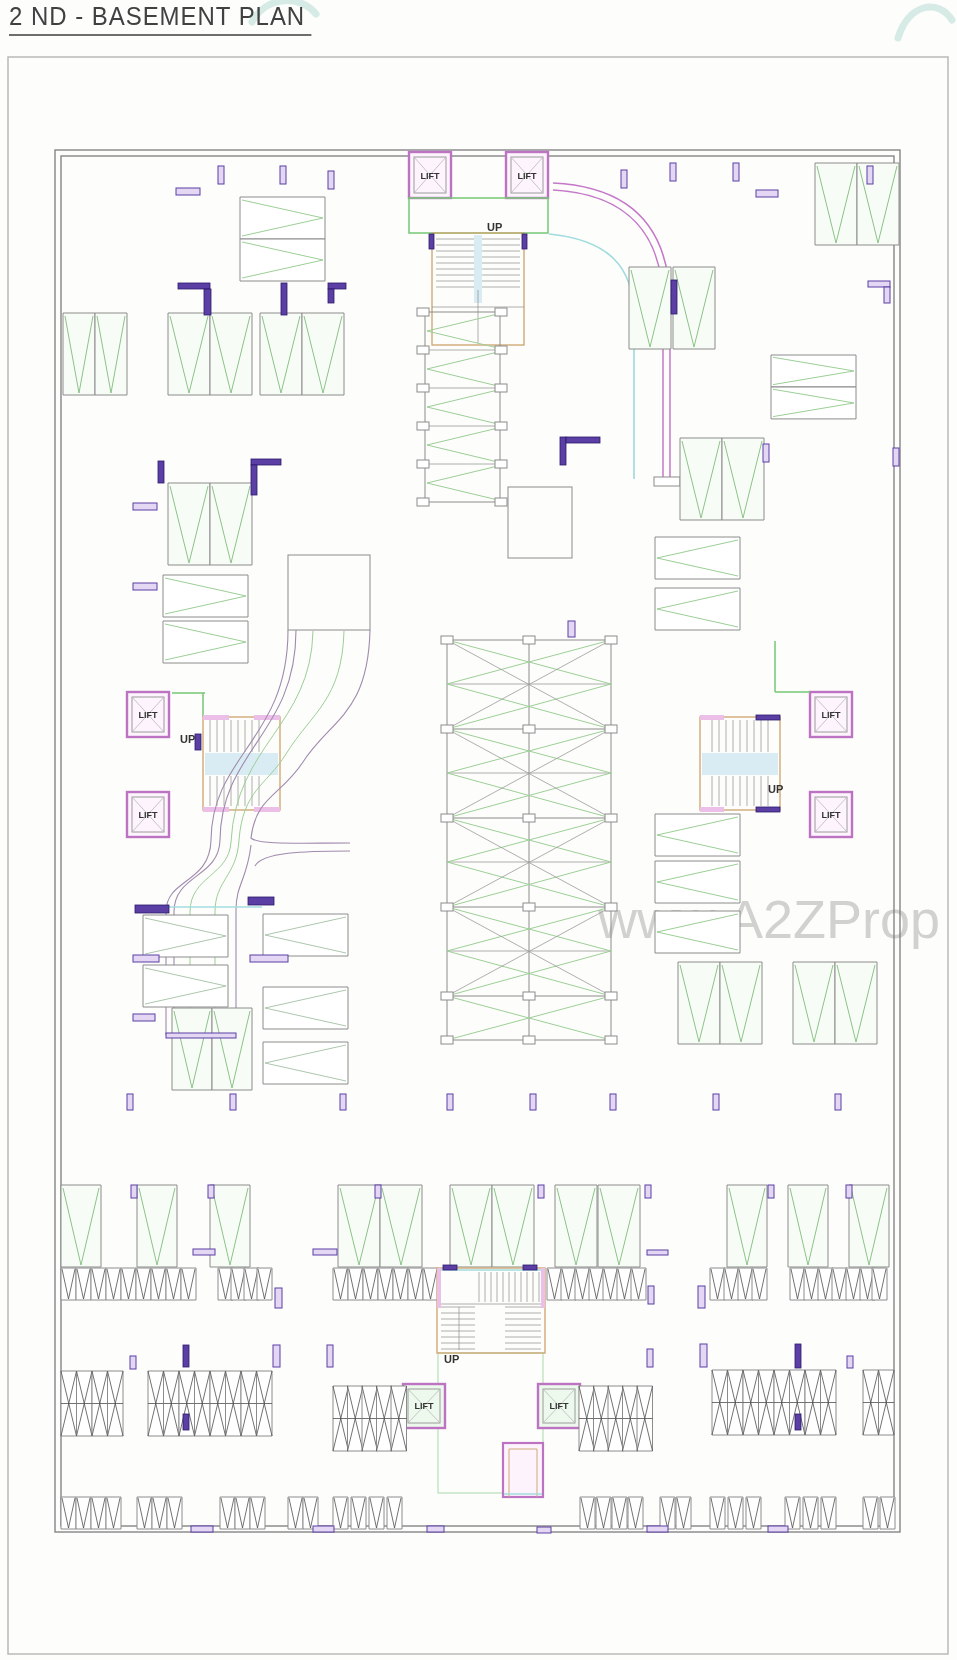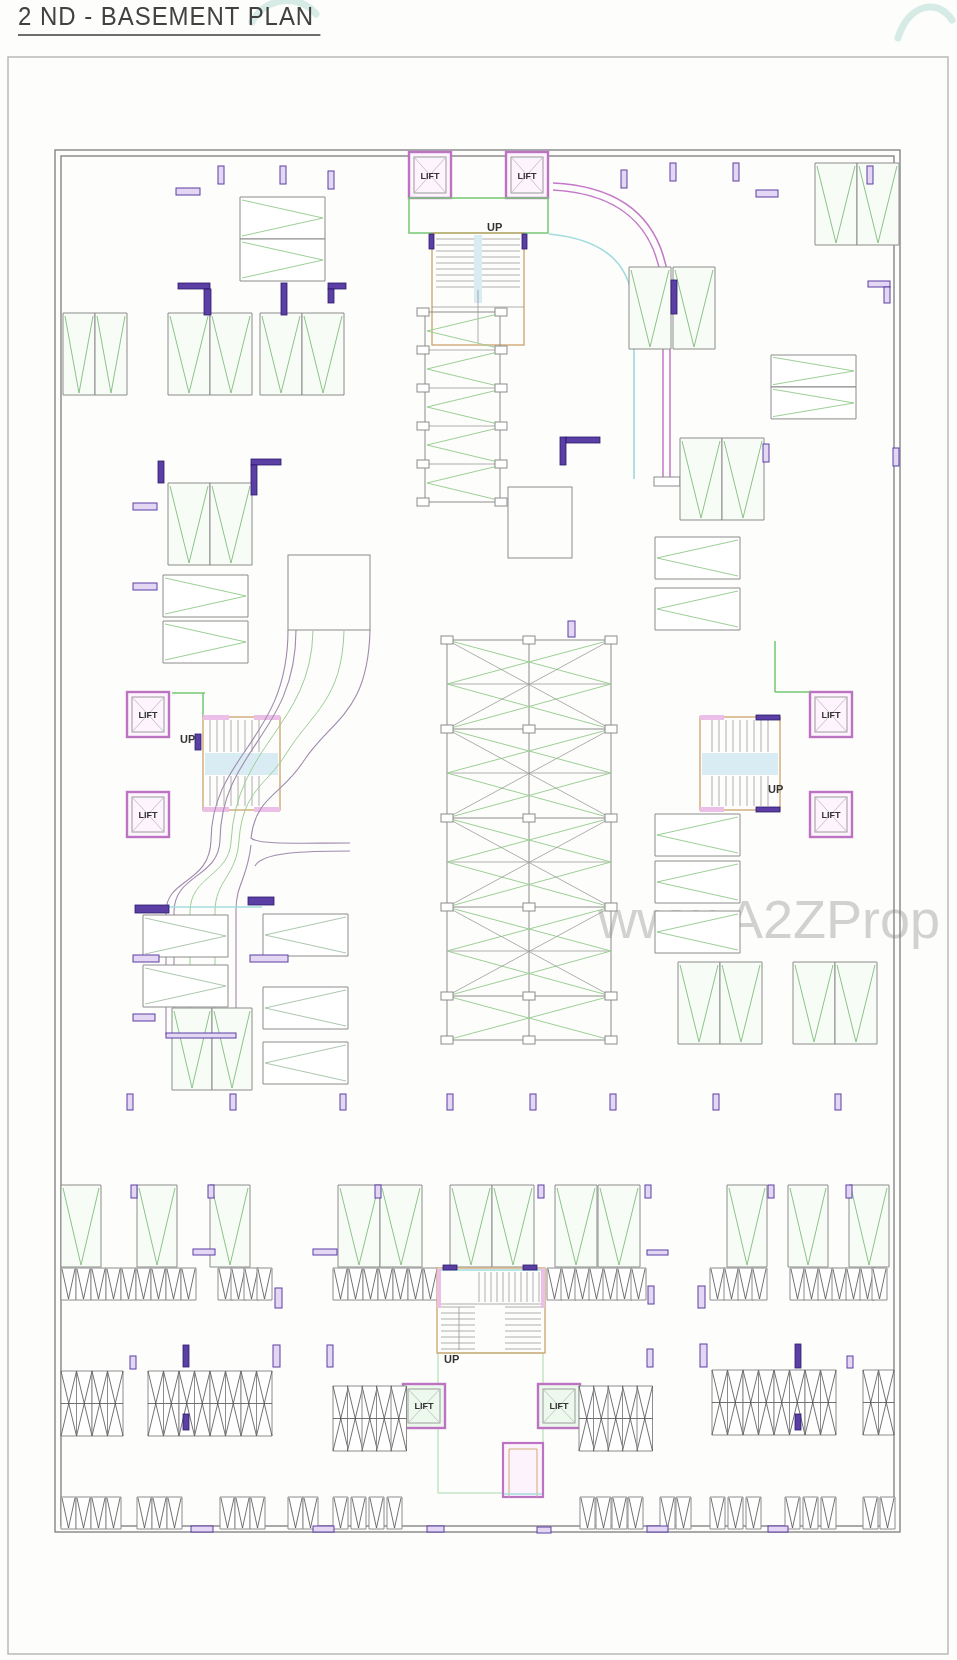--- a/index.html
+++ b/index.html
@@ -1,18 +1,18 @@
 <!DOCTYPE html>
 <html><head>
 <meta charset="utf-8">
 <style>
   html,body{margin:0;padding:0;}
   body{width:957px;height:1660px;position:relative;overflow:hidden;background:#fdfdfb;
        font-family:"Liberation Sans",sans-serif;}
-  header{position:absolute;top:0;left:18px;z-index:2;}
+  header{position:absolute;top:0;left:9px;z-index:2;}
   h1{font-family:"Liberation Sans",sans-serif;font-weight:400;font-size:25px;color:#414141;
      letter-spacing:1px;margin:2px 0 0 0;padding:0 6px 3px 0;border-bottom:2px solid #6e6e6e;
      display:inline-block;transform:scaleX(.96);transform-origin:left;}
   svg{position:absolute;top:0;left:0;}
   
   .w    {stroke:#8c8c8c;fill:none;stroke-width:1;}
   .wf   {stroke:#8c8c8c;fill:#ffffff;stroke-width:1;}
   .sgf  {stroke:#8c8c8c;fill:#f8fcf7;stroke-width:1;}
   .frame{stroke:#b9b9b9;fill:none;stroke-width:1.5;}
   .bord {stroke:#7d7d7d;fill:none;stroke-width:1.3;}

